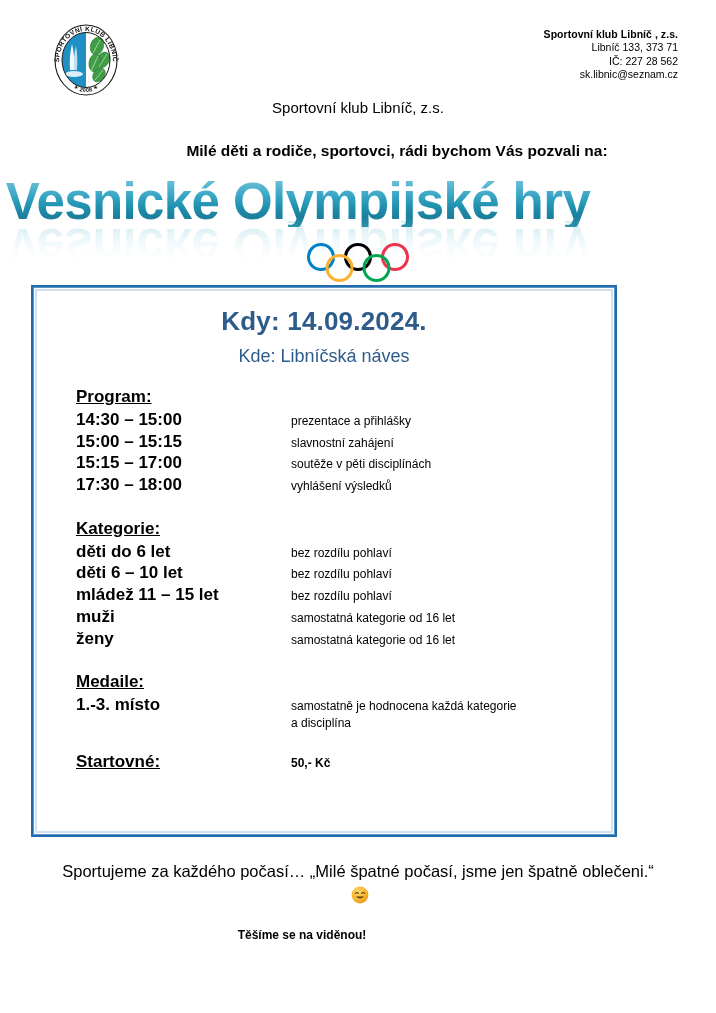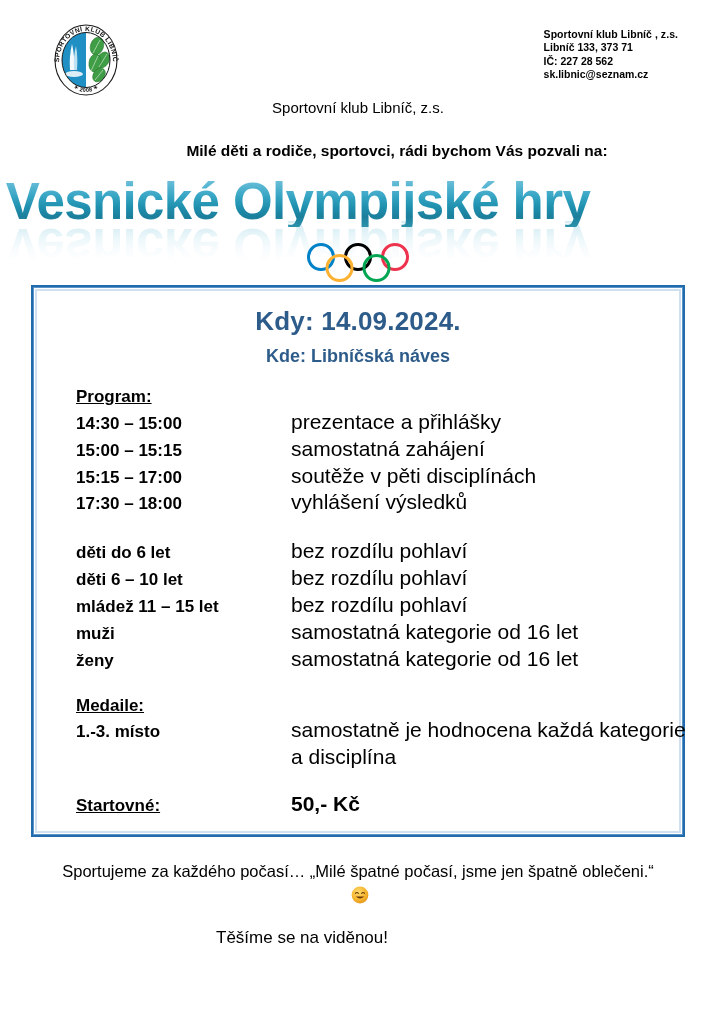--- a/index.html
+++ b/index.html
@@ -30,32 +30,32 @@
     top: 22px;
     width: 72px;
     height: 76px;
   }
   .logo svg { display: block; }
 
   .contact-block {
     position: absolute;
     right: 38px;
     top: 28px;
-    text-align: left;
+    text-align: right;
     line-height: 1.28;
   }
   .contact-name {
     font-size: 10.5px;
     font-weight: bold;
     letter-spacing: 0.05px;
     white-space: nowrap;
   }
   .contact-line {
     font-size: 10.5px;
-    font-weight: bold;
+    font-weight: normal;
     white-space: nowrap;
   }
 
   
   .club-line {
     position: absolute;
     top: 99px;
     left: 0;
     width: 716px;
     text-align: center;
@@ -132,21 +132,21 @@
     text-align: center;
     height: 40px;
   }
   .rings svg { display: inline-block; }
 
   
   .main-box {
     position: absolute;
     left: 33px;
     top: 287px;
-    width: 650px;
+    width: 582px;
     height: 548px;
     box-sizing: border-box;
     background: #ffffff;
     border: 1px solid #5c94c9;
     box-shadow:
       inset 0 0 0 1px #ffffff,
       inset 0 0 0 3px #cfe0f0,
       0 0 0 2px #1f6bab;
   }
 
@@ -161,21 +161,21 @@
     color: #2e5c8a;
     letter-spacing: 0.2px;
   }
   .kde {
     position: absolute;
     top: 58px;
     left: 0;
     width: 100%;
     text-align: center;
     font-size: 18px;
-    font-weight: bold;
+    font-weight: normal;
     color: #2e5c8a;
   }
 
   .content {
     position: absolute;
     top: 98px;
     left: 42px;
     right: 18px;
   }
 
@@ -194,21 +194,21 @@
     line-height: 1.28;
   }
   .row .c1 {
     width: 215px;
     flex: 0 0 215px;
     font-size: 17px;
     font-weight: bold;
     white-space: nowrap;
   }
   .row .c2 {
-    font-size: 21px;
+    font-size: 12px;
     font-weight: normal;
     white-space: nowrap;
   }
   .row .c2.bold { font-weight: bold; }
 
   .gap { height: 22px; }
   .gap-sm { height: 20px; }
 
   
   .footer-quote {
@@ -225,22 +225,22 @@
     display: inline-block;
     vertical-align: -3px;
     margin-left: 4px;
   }
   .footer-bye {
     position: absolute;
     top: 928px;
     left: 0;
     width: 604px;
     text-align: center;
-    font-size: 17px;
-    font-weight: normal;
+    font-size: 12px;
+    font-weight: bold;
   }
 </style>
 </head>
 <body>
 
 <div class="header">
 
   <div class="logo">
     <svg width="72" height="76" viewBox="0 0 72 76" xmlns="http://www.w3.org/2000/svg">
       <defs>
@@ -313,34 +313,35 @@
   <div class="content">
 
     <div class="sec-head">Program:</div>
     <div class="rows">
       <div class="row">
         <span class="c1">14:30 – 15:00</span>
         <span class="c2">prezentace a přihlášky</span>
       </div>
       <div class="row">
         <span class="c1">15:00 – 15:15</span>
-        <span class="c2">samostatná zahájení</span>
+        <span class="c2">slavnostní zahájení</span>
       </div>
       <div class="row">
         <span class="c1">15:15 – 17:00</span>
         <span class="c2">soutěže v pěti disciplínách</span>
       </div>
       <div class="row">
         <span class="c1">17:30 – 18:00</span>
         <span class="c2">vyhlášení výsledků</span>
       </div>
     </div>
 
     <div class="gap"></div>
 
+    <div class="sec-head">Kategorie:</div>
     <div class="rows">
       <div class="row">
         <span class="c1">děti do 6 let</span>
         <span class="c2">bez rozdílu pohlaví</span>
       </div>
       <div class="row">
         <span class="c1">děti 6 – 10 let</span>
         <span class="c2">bez rozdílu pohlaví</span>
       </div>
       <div class="row">

